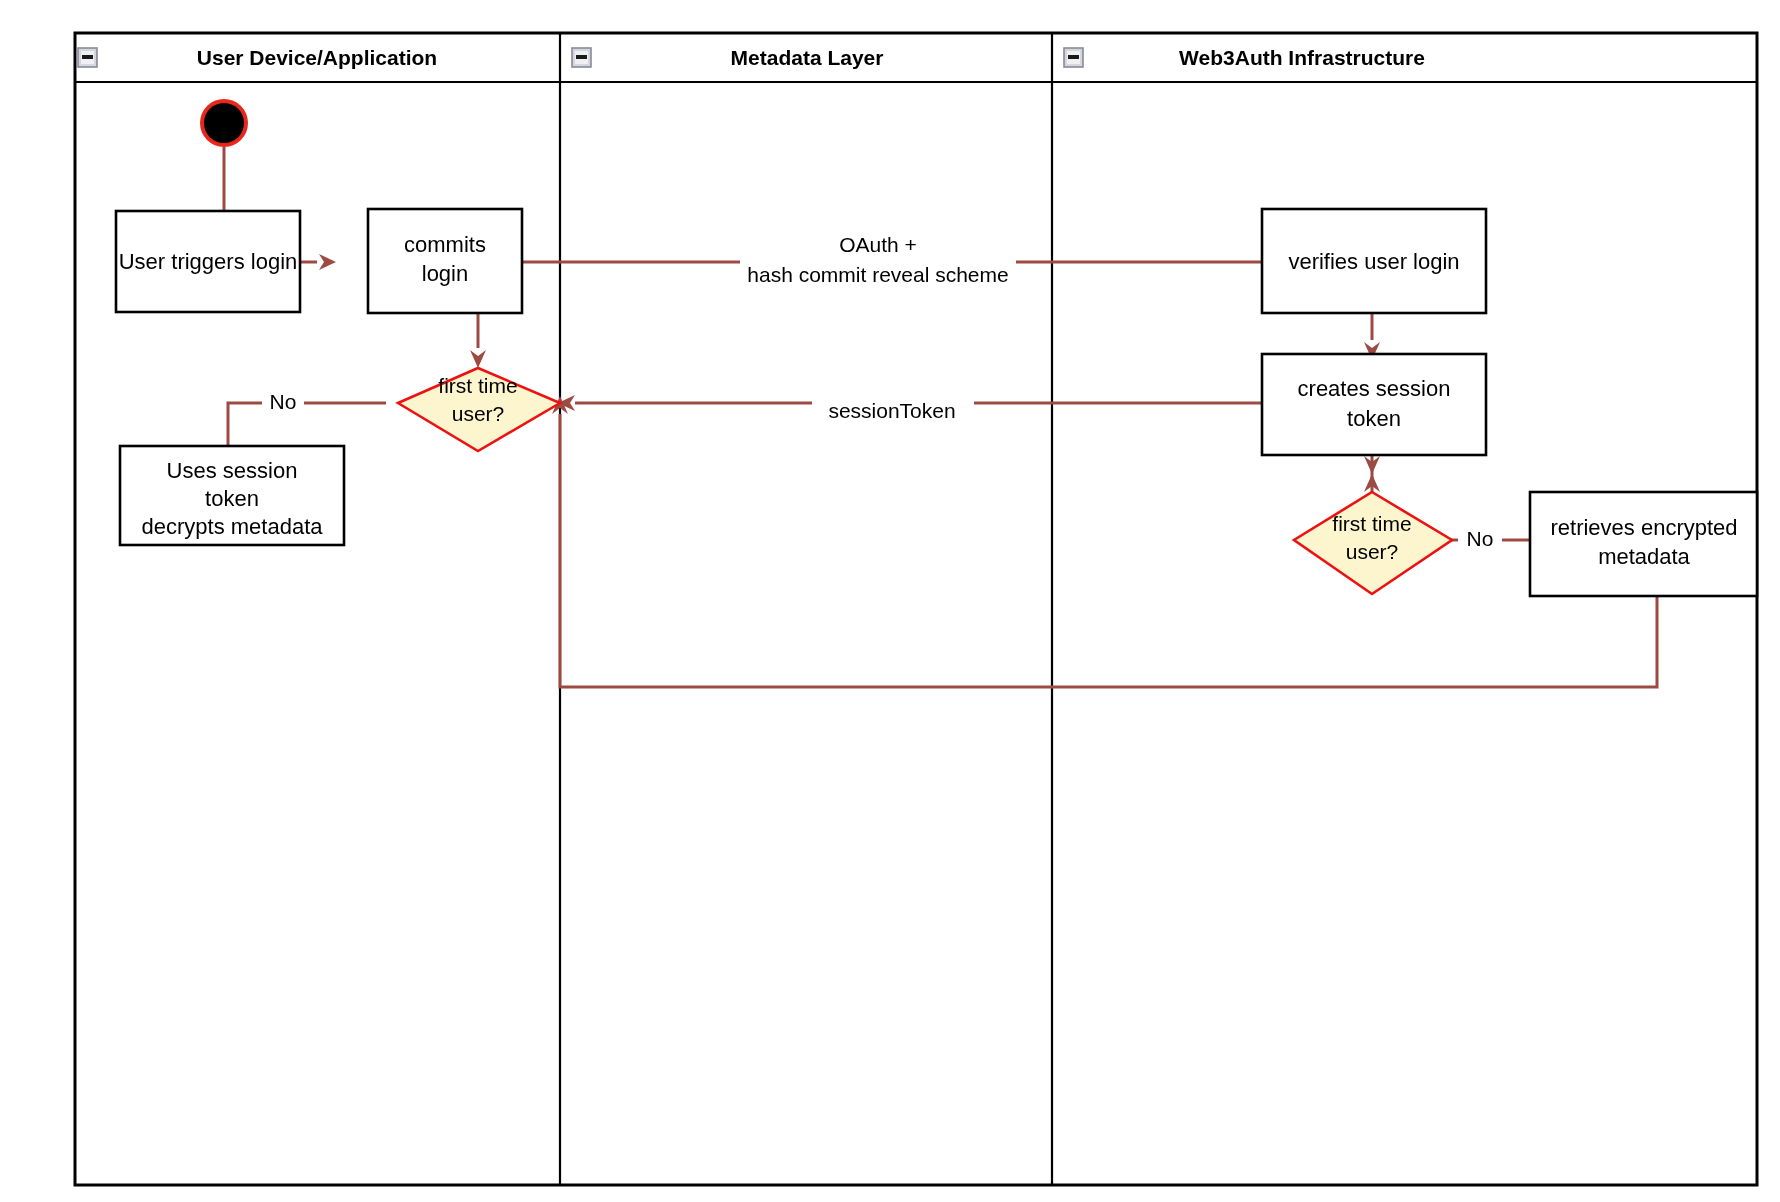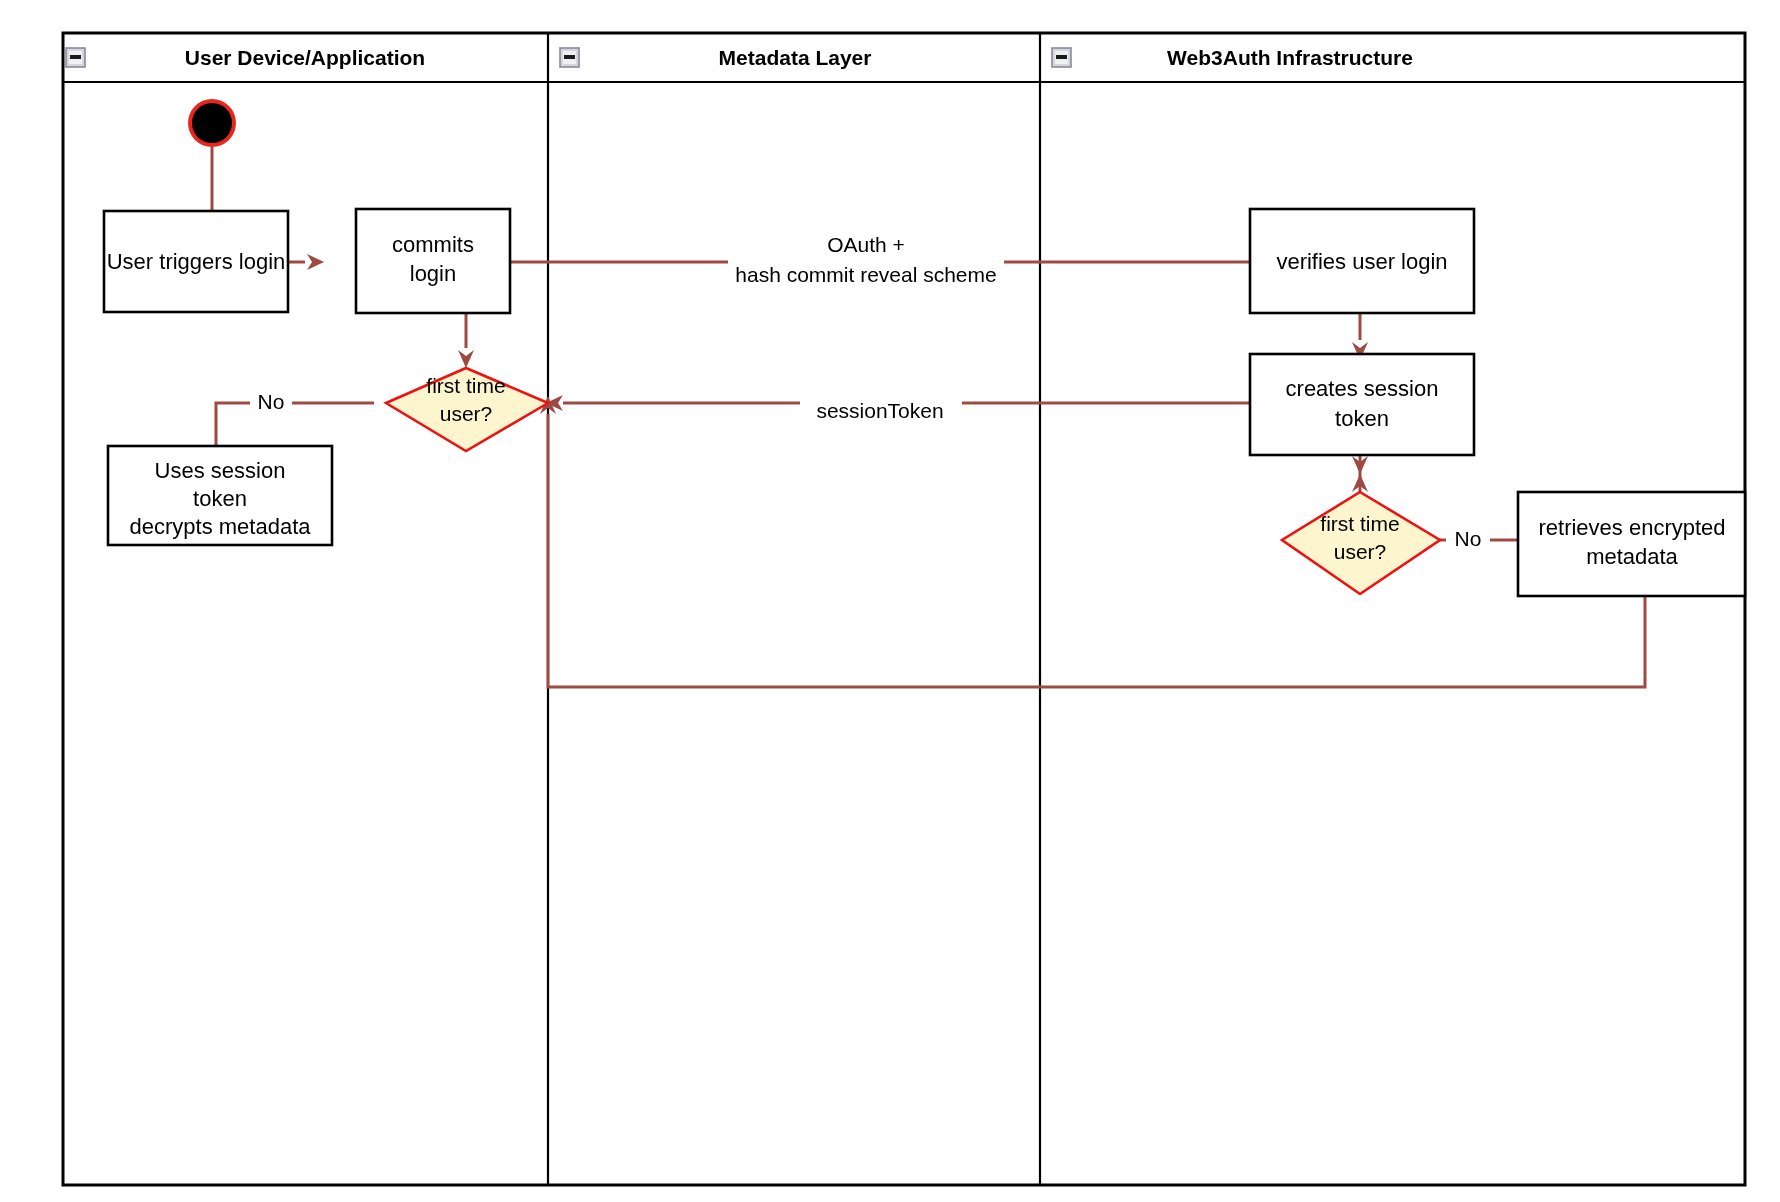--- a/index.html
+++ b/index.html
@@ -10,20 +10,21 @@
   body {
     width: 1780px;
     height: 1202px;
     font-family: "Liberation Sans", sans-serif;
     overflow: hidden;
   }
   #diagram-root {
     position: relative;
     width: 1421px;
     height: 1202px;
+    margin-left: 12px;
   }
   svg.canvas {
     position: absolute;
     top: 0;
     left: 0;
     width: 1780px;
     height: 1202px;
     shape-rendering: geometricPrecision;
   }
   .lane-frame {

